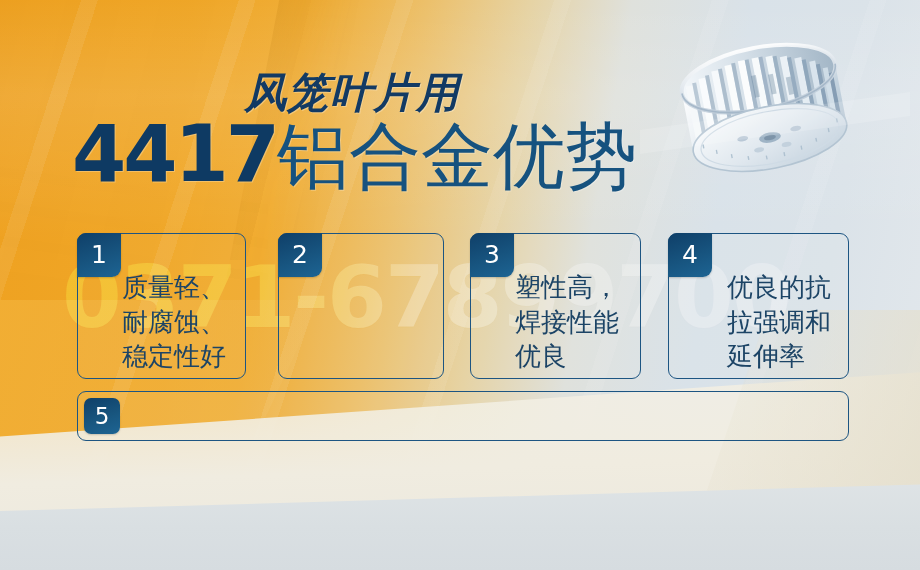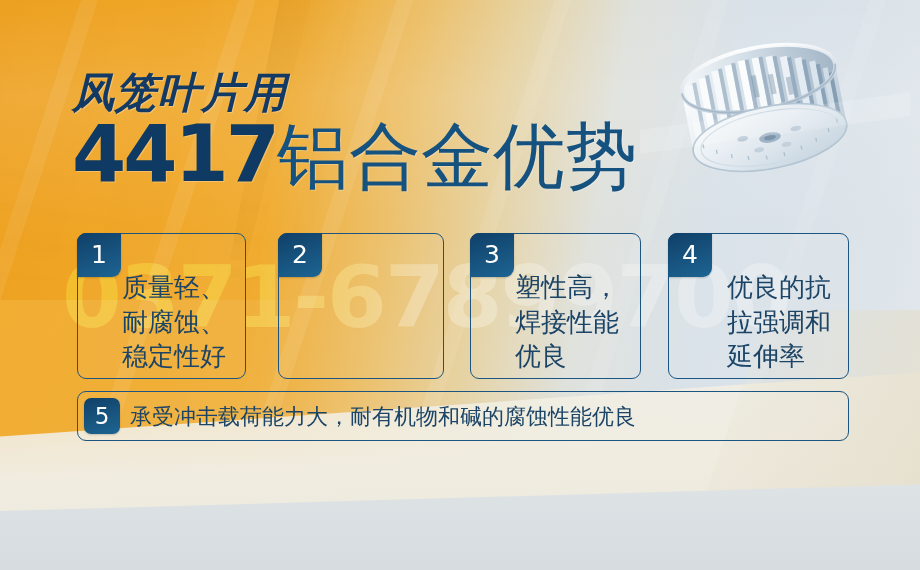--- a/index.html
+++ b/index.html
@@ -144,20 +144,21 @@
     width: 270px;
     height: 210px;
   }
 
   
   .title-block {
     position: absolute;
     left: 72px;
     top: 72px;
     width: 560px;
+    text-align: center;
   }
   .title-kicker {
     font-size: 42px;
     font-weight: 700;
     font-style: italic;
     letter-spacing: 1px;
     line-height: 1.0;
     color: #123a64;
     text-shadow: 1px 1px 0 rgba(255,255,255,.28);
     font-family: "DejaVu Sans", "Liberation Sans", sans-serif;
@@ -424,16 +425,15 @@
     <div class="card card-4">
       <div class="badge">4</div>
       <div class="card-text">优良的抗
 拉强调和
 延伸率</div>
     </div>
   </div>
 
   <div class="card-wide">
     <div class="badge-wide">5</div>
-    <div class="card-wide-text">承受冲击载荷能力大，耐有机物和碱的腐蚀性能优良</div>
   </div>
 
 </div>
 
 </body></html>

